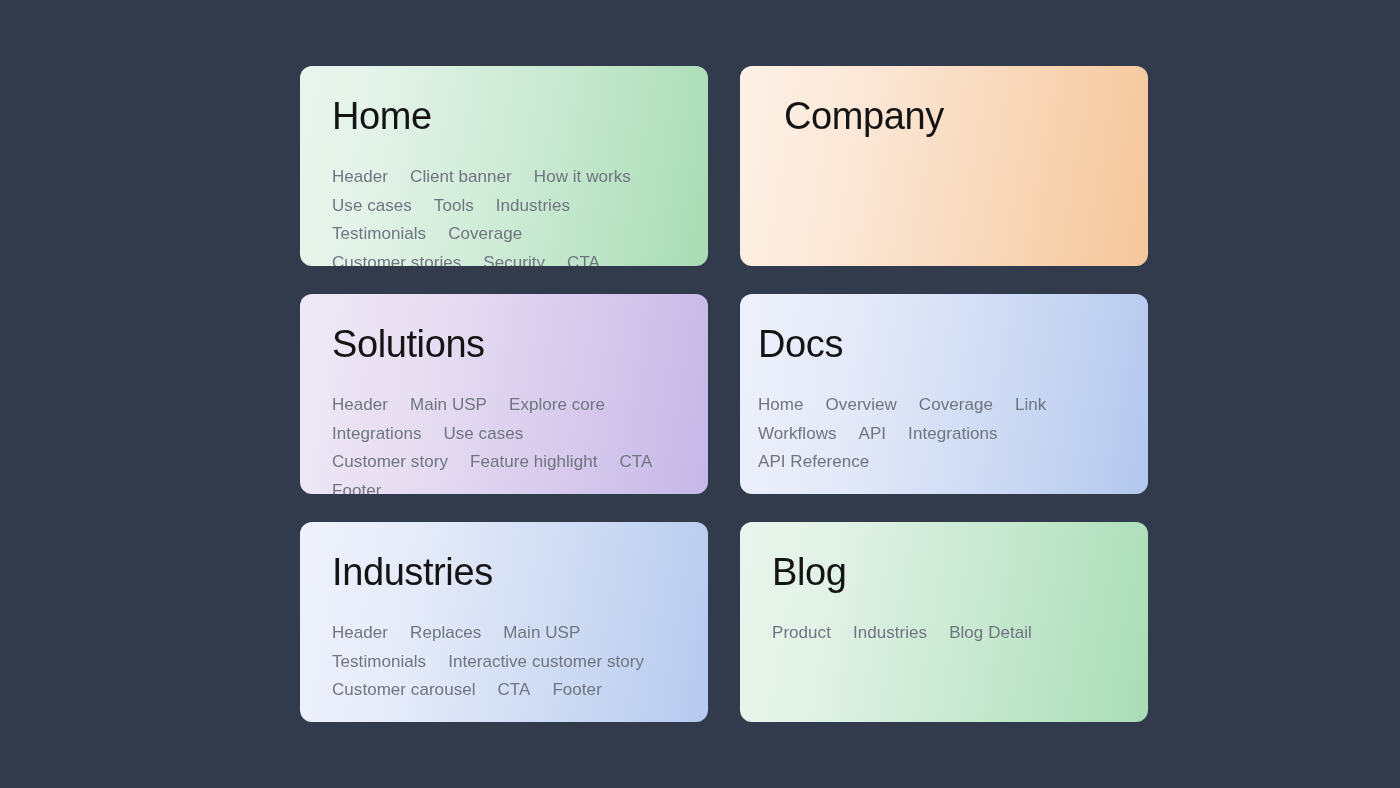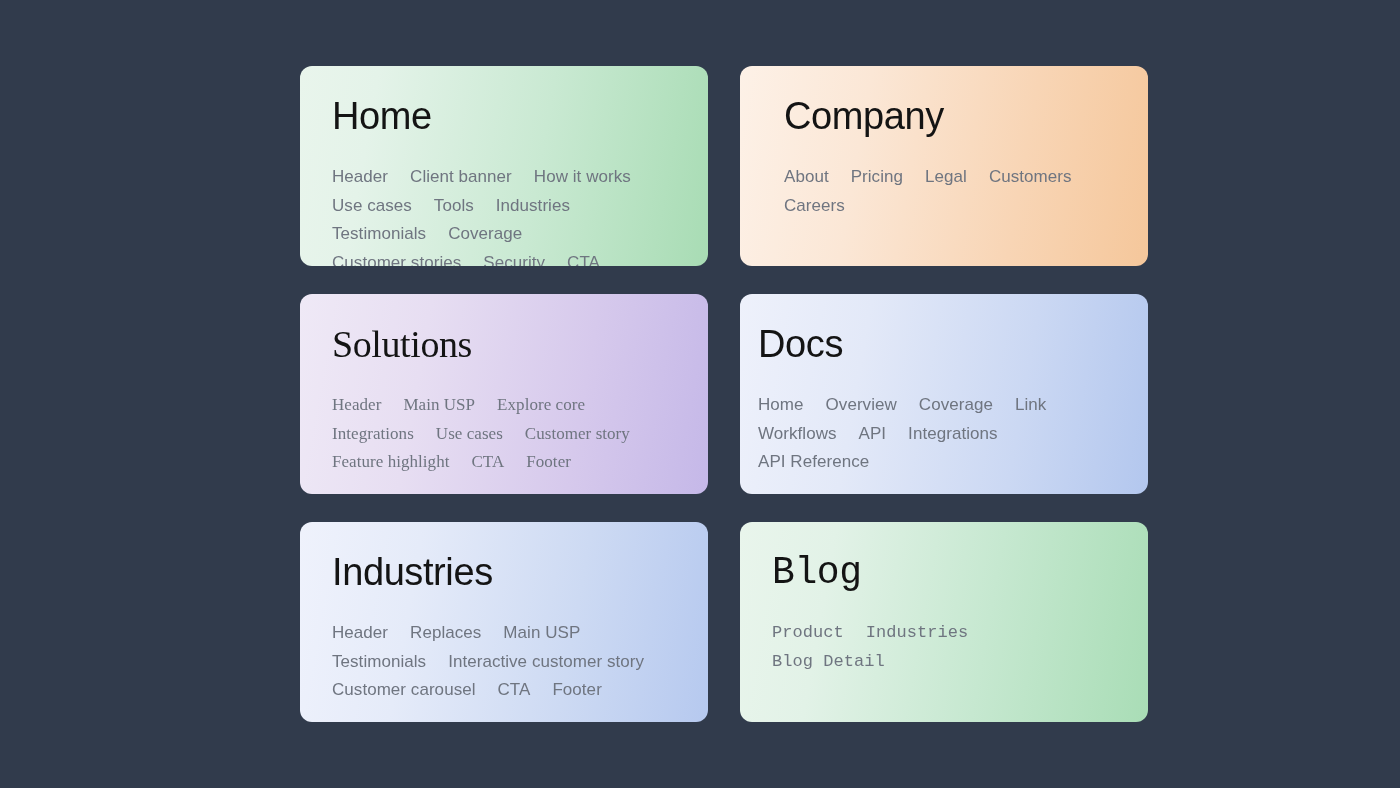--- a/index.html
+++ b/index.html
@@ -62,24 +62,24 @@
     line-height: 28.5px;
     color: #6f7580;
     white-space: nowrap;
     margin-right: 22px;
     letter-spacing: 0.05px;
   }
 
   
   .theme-green  { background: linear-gradient(100deg, #e9f5ec 0%, #e4f3e9 18%, #c9e9d2 58%, #a8dcb4 100%); }
   .theme-peach  { background: linear-gradient(100deg, #fdf1e7 0%, #fbe7d6 30%, #f8d5b5 68%, #f5c79b 100%); padding-left: 44px; }
-  .theme-purple { background: linear-gradient(100deg, #efe9f6 0%, #e7def2 30%, #d6c9ec 68%, #c5b8e8 100%); font-family: Liberation Serif, serif; }
+  .theme-purple { background: linear-gradient(100deg, #efe9f6 0%, #e7def2 30%, #d6c9ec 68%, #c5b8e8 100%); }
   .theme-blue   { background: linear-gradient(100deg, #eef1fb 0%, #e3e9f8 30%, #cbd8f3 68%, #b3c7ee 100%); padding-left: 18px; }
   .theme-blue2  { background: linear-gradient(100deg, #eff2fc 0%, #e5ebf9 28%, #cddaf3 66%, #b6c9ef 100%); }
-  .theme-green2 { background: linear-gradient(100deg, #e9f5ec 0%, #e2f2e7 22%, #c6e8d0 60%, #a9ddb6 100%); font-family: Liberation Mono, monospace; }
+  .theme-green2 { background: linear-gradient(100deg, #e9f5ec 0%, #e2f2e7 22%, #c6e8d0 60%, #a9ddb6 100%); }
 </style>
 </head>
 <body>
 
 <div class="sitemap-grid">
 
   <div class="card theme-green">
     <div class="card-title">Home</div>
     <div class="card-links">
       <span class="card-link">Header</span>
@@ -92,27 +92,20 @@
       <span class="card-link">Coverage</span>
       <span class="card-link">Customer stories</span>
       <span class="card-link">Security</span>
       <span class="card-link">CTA</span>
       <span class="card-link">Footer</span>
     </div>
   </div>
 
   <div class="card theme-peach">
     <div class="card-title">Company</div>
-    <div class="card-links">
-      <span class="card-link">About</span>
-      <span class="card-link">Pricing</span>
-      <span class="card-link">Legal</span>
-      <span class="card-link">Customers</span>
-      <span class="card-link">Careers</span>
-    </div>
   </div>
 
   <div class="card theme-purple">
     <div class="card-title">Solutions</div>
     <div class="card-links">
       <span class="card-link">Header</span>
       <span class="card-link">Main USP</span>
       <span class="card-link">Explore core</span>
       <span class="card-link">Integrations</span>
       <span class="card-link">Use cases</span>

